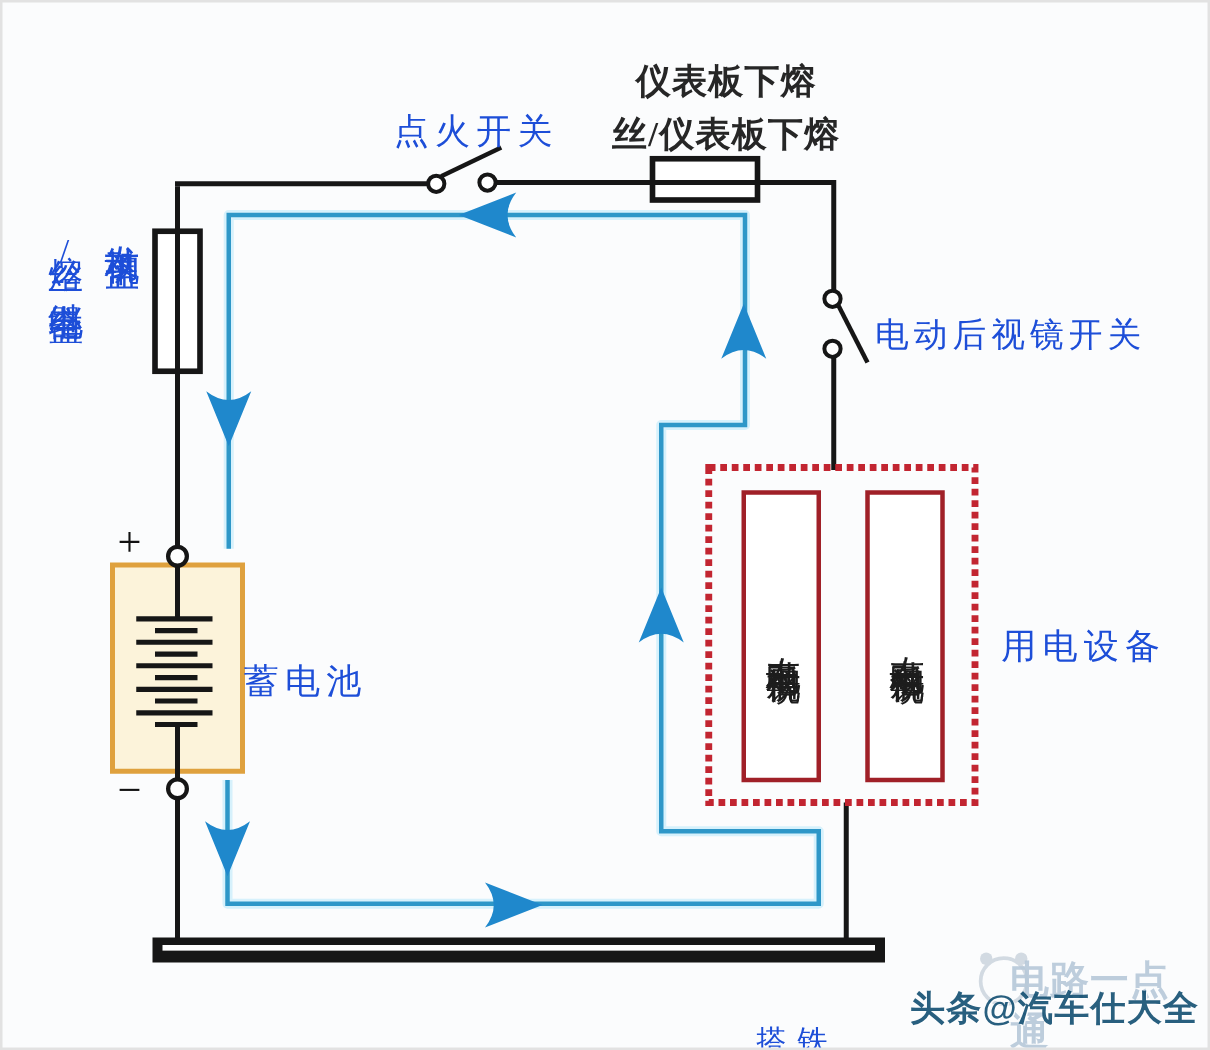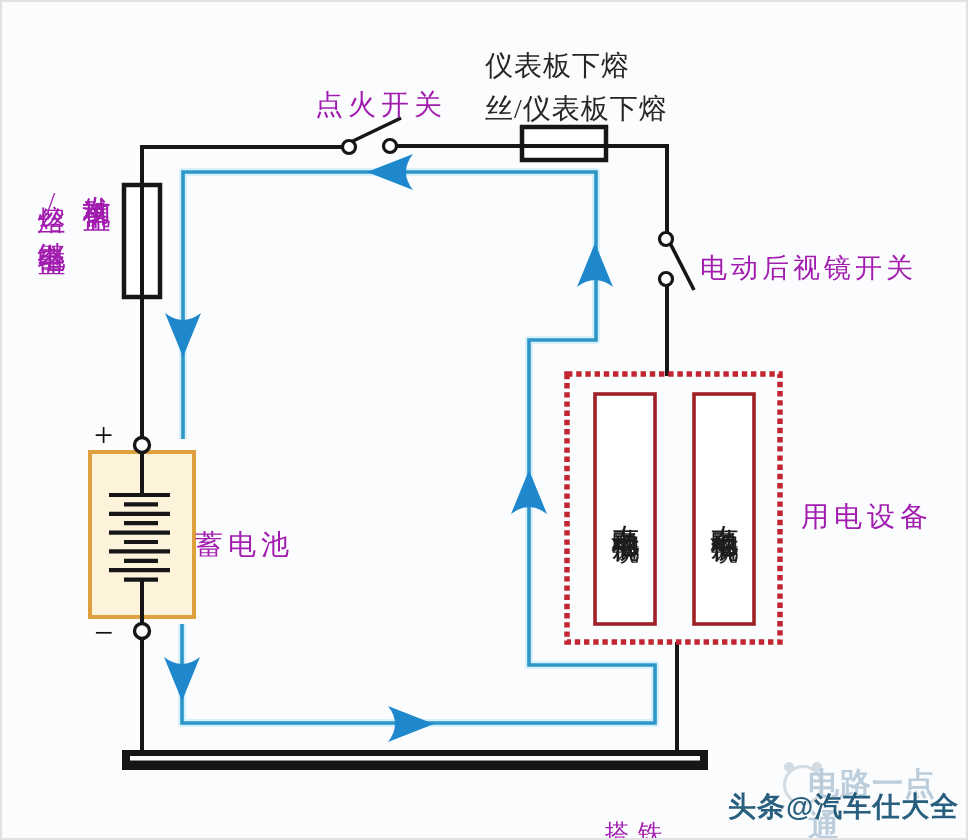--- a/index.html
+++ b/index.html
@@ -10,33 +10,33 @@
     border:2px solid #e2e2e2;
     box-sizing:border-box;
     overflow:hidden;
     font-family:"Liberation Serif","DejaVu Serif",serif;
     color:#262626;
   }
   .stage svg{position:absolute;left:0;top:0;}
   .lbl{
     position:absolute;
     white-space:nowrap;
-    color:#a21caf;
+    color:#1d4ed8;
     font-family:"Liberation Serif","DejaVu Serif",serif;
   }
   .lbl-h{font-size:28px;letter-spacing:5px;}
   .lbl-v{
     writing-mode:vertical-rl;
     text-orientation:upright;
     font-size:28px;
     letter-spacing:2px;
   }
   .dash-fuse-label{
     position:absolute;left:483px;top:42px;width:192px;
-    text-align:left;font-size:28px;line-height:43px;letter-spacing:1px;
+    text-align:center;font-size:28px;line-height:43px;letter-spacing:1px;font-weight:bold;
   }
   .mirror-text{
     position:absolute;width:60px;height:230px;
     display:flex;align-items:center;justify-content:center;
     writing-mode:vertical-rl;text-orientation:upright;
     font-size:28px;letter-spacing:2px;color:#1d1d1d;
   }
   .sign{position:absolute;font-size:34px;color:#111;}
   .watermark-blue{
     position:absolute;left:806px;top:761px;

